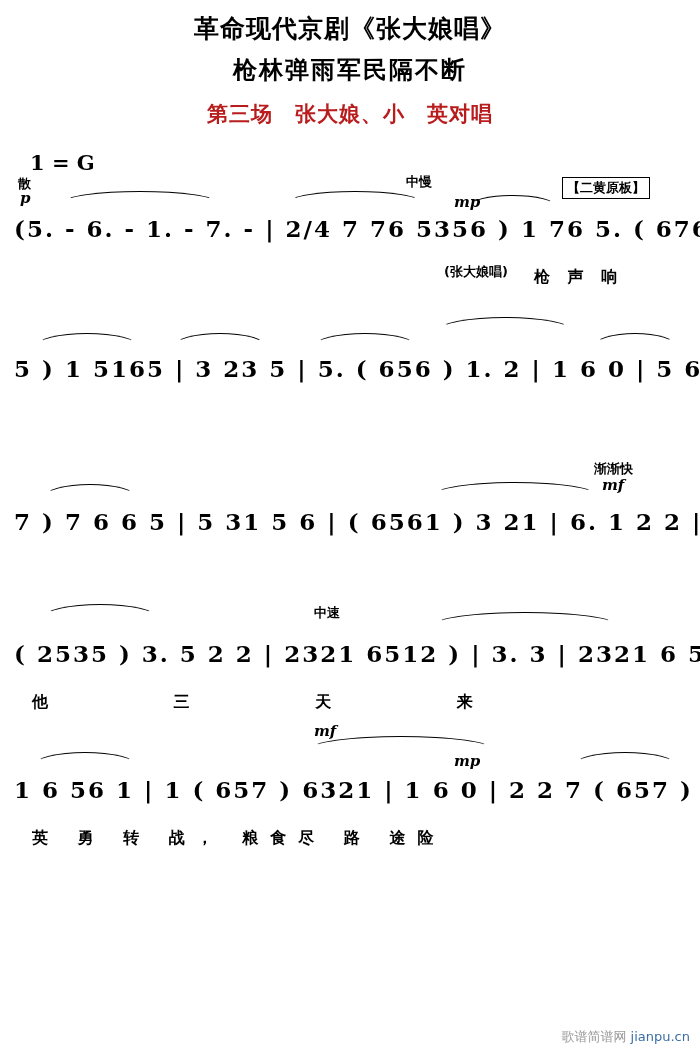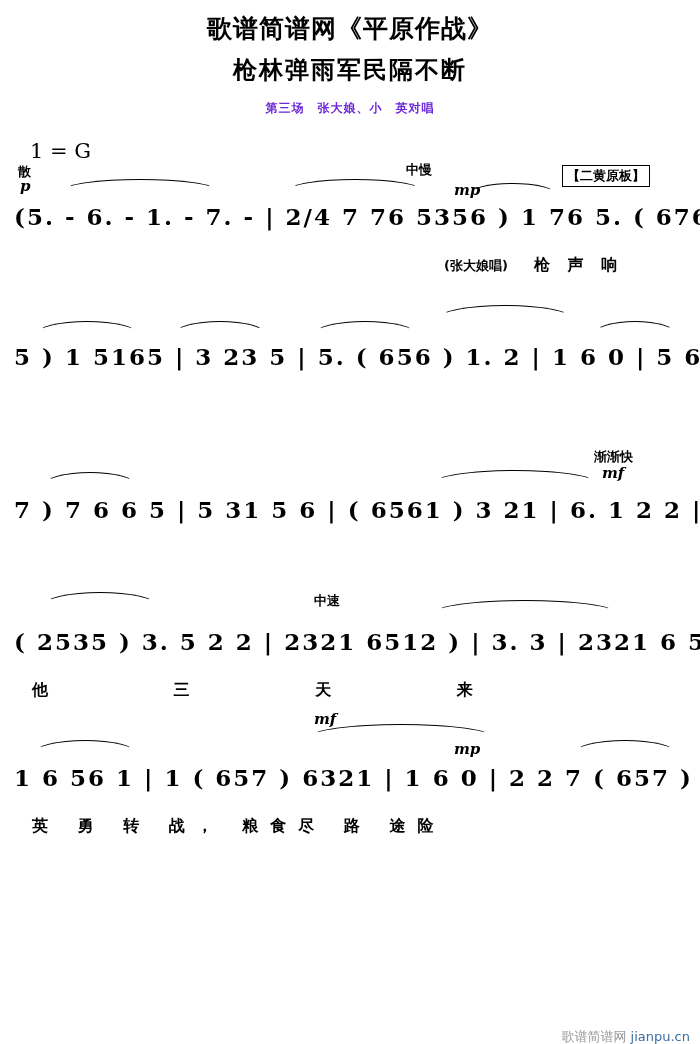--- a/index.html
+++ b/index.html
@@ -33,34 +33,34 @@
   .title-sub {
     text-align: center;
     font-size: 24px;
     font-weight: bold;
     letter-spacing: 2px;
     margin-top: 9px;
     font-family: "DejaVu Sans", sans-serif;
   }
   .title-scene {
     text-align: center;
-    font-size: 12px;
+    font-size: 21px;
     font-weight: bold;
     letter-spacing: 1px;
     margin-top: 14px;
-    color: #6d28d9;
+    color: #b91c1c;
     font-family: "DejaVu Sans", sans-serif;
   }
 
   
   .keysig {
     margin-left: 30px;
     margin-top: 22px;
     font-size: 21px;
-    font-weight: normal;
+    font-weight: bold;
     font-family: "DejaVu Serif", serif;
   }
 
   
   .system {
     position: relative;
     margin: 0 14px;
     height: 118px;
   }
   .sysrow {
@@ -140,41 +140,41 @@
     color: #999;
     font-family: "DejaVu Sans", sans-serif;
   }
   .credit .blue { color: #3a6ea5; }
 </style>
 </head>
 <body>
 
 <div class="page">
 
-  <div class="title-main">歌谱简谱网《平原作战》</div>
+  <div class="title-main">革命现代京剧《张大娘唱》</div>
   <div class="title-sub">枪林弹雨军民隔不断</div>
   <div class="title-scene">第三场　张大娘、小　英对唱</div>
 
   <div class="keysig">1 = G</div>
 
   <div class="system" style="height:128px;">
     <div class="sysrow">
       <span class="mark" style="left:4px; top:0px; font-size:13px;">散</span>
       <span class="mark-it" style="left:6px; top:14px;">p</span>
       <span class="mark" style="left:392px; top:-2px; font-size:13px;">中慢</span>
       <span class="mark-it" style="left:440px; top:18px;">mp</span>
       <span class="boxmark" style="left:548px; top:2px;">【二黄原板】</span>
 
       <span class="slur" style="left:50px; top:16px; width:150px; height:10px;"></span>
       <span class="slur" style="left:275px; top:16px; width:130px; height:10px;"></span>
       <span class="slur" style="left:455px; top:20px; width:85px; height:10px;"></span>
 
       <div class="notes" style="top:40px; letter-spacing:2px;">(5.  -  6.  -  1.  -  7.  -  | 2/4 7 76  5356 )  1 76  5. ( 676</div>
       <div class="lyrics" style="top:92px; left:520px; letter-spacing:6px;">枪 声 响</div>
-      <span class="mark" style="left:430px; top:94px; font-size:13px;">(张大娘唱)</span>
+      <span class="mark" style="left:430px; top:88px; font-size:13px;">(张大娘唱)</span>
     </div>
   </div>
 
   <div class="system" style="height:132px; margin-top:6px;">
     <div class="sysrow">
       <span class="slur" style="left:22px; top:24px; width:100px; height:12px;"></span>
       <span class="slur" style="left:160px; top:24px; width:90px; height:12px;"></span>
       <span class="slur" style="left:300px; top:24px; width:100px; height:12px;"></span>
       <span class="slur" style="left:425px; top:8px; width:130px; height:12px;"></span>
       <span class="slur" style="left:580px; top:24px; width:80px; height:12px;"></span>

